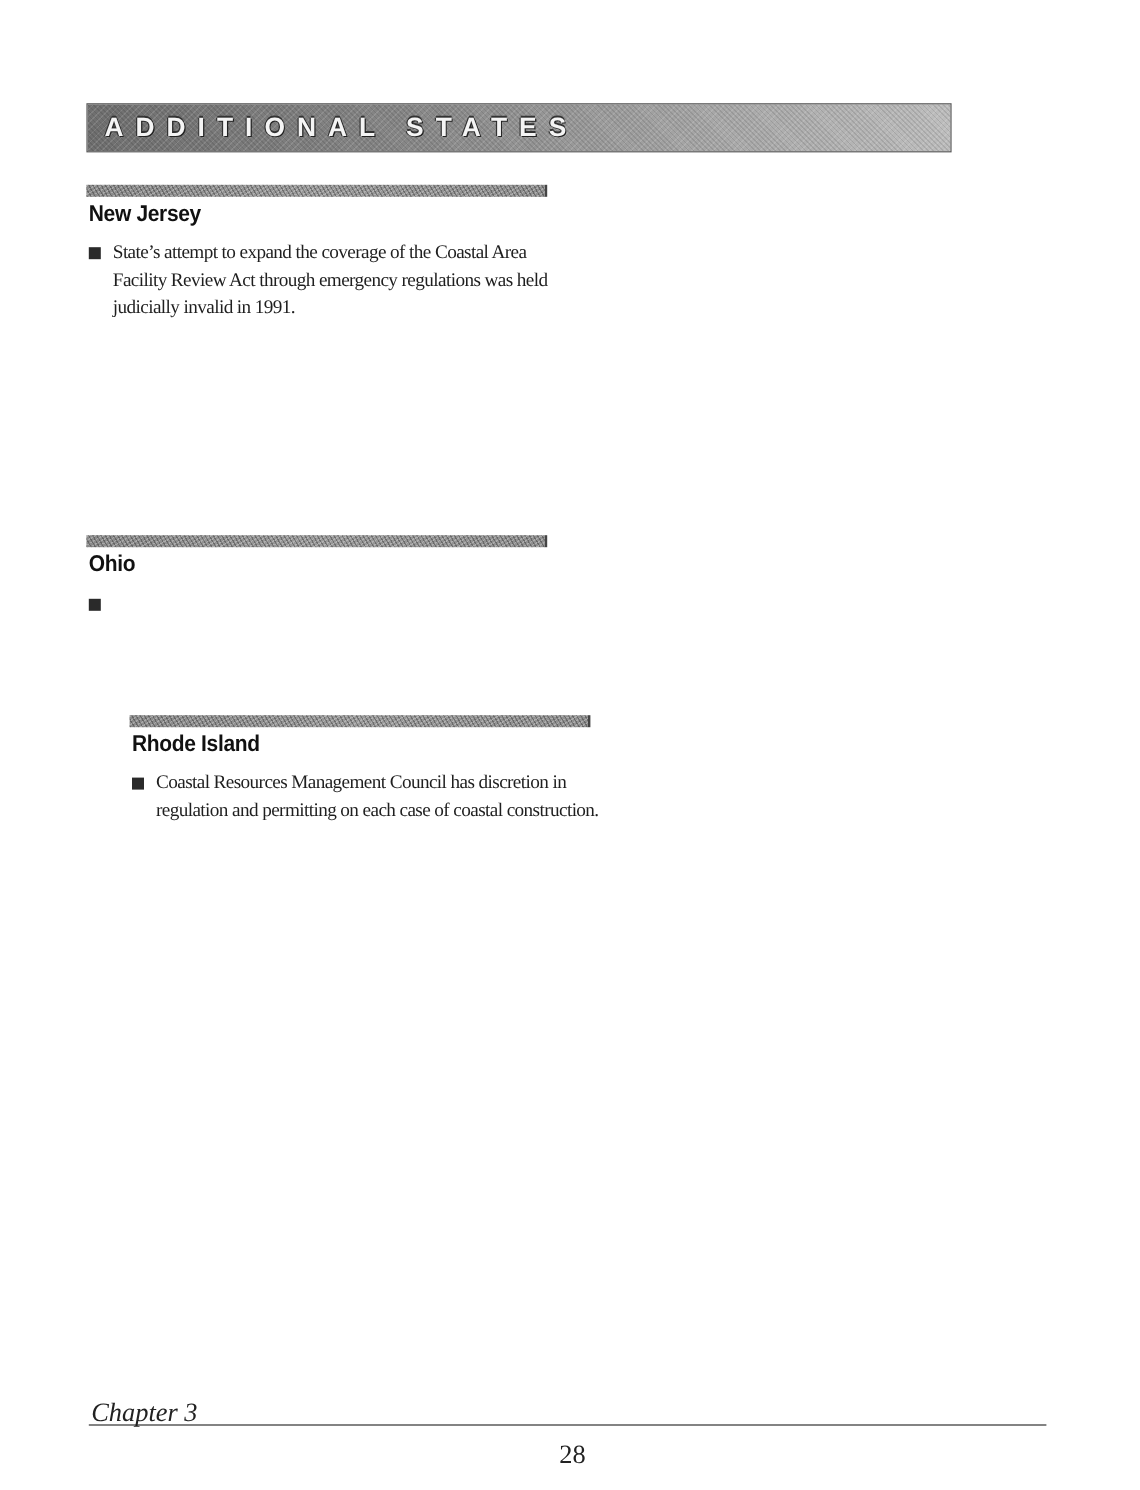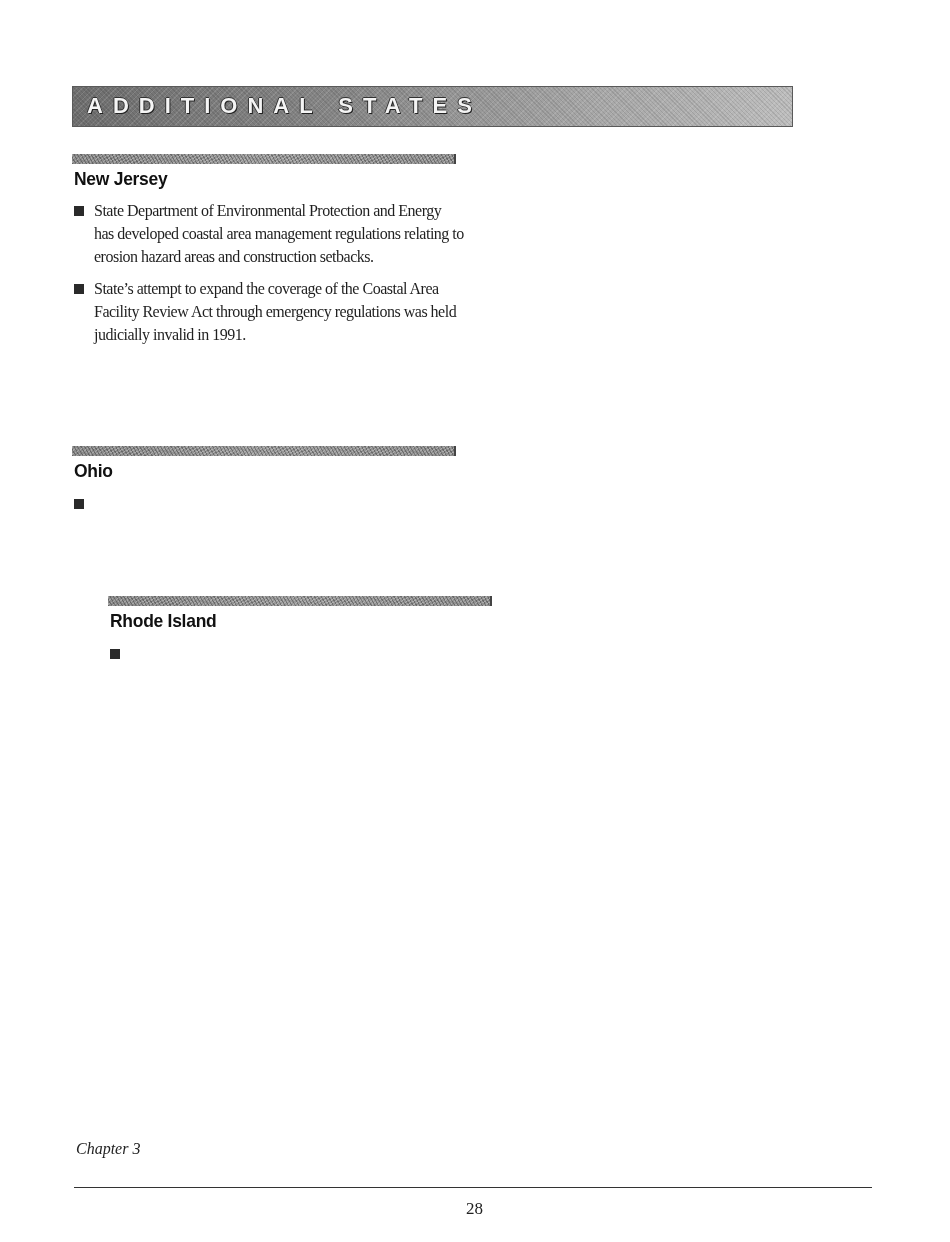--- a/index.html
+++ b/index.html
@@ -93,48 +93,44 @@
       position: absolute;
       left: 74px;
       top: 1187px;
       width: 798px;
       height: 0;
       border-top: 1.5px solid #333;
     }
     .footer-chapter {
       position: absolute;
       left: 76px;
-      top: 1140px;
+      top: 1164px;
       font-style: italic;
-      font-size: 16px;
+      font-size: 22px;
       color: #222;
     }
     .footer-page {
       position: absolute;
       left: 466px;
       top: 1199px;
-      font-size: 17px;
+      font-size: 22px;
       color: #222;
     }
   </style>
 </head>
 <body>
 
 <div class="banner">
   <div class="banner-title">ADDITIONAL STATES</div>
 </div>
 
 <div class="section" style="top:154px;">
   <div class="section-bar"></div>
   <div class="section-heading">New Jersey</div>
   <ul class="bullet-list">
-    <li class="bullet-item">
-      <span class="bullet-square"></span>
-      <span>State Department of Environmental Protection and Energy has developed coastal area management regulations relating to erosion hazard areas and construction setbacks.</span>
-    </li>
     <li class="bullet-item">
       <span class="bullet-square"></span>
       <span>State’s attempt to expand the coverage of the Coastal Area Facility Review Act through emergency regulations was held judicially invalid in 1991.</span>
     </li>
   </ul>
 </div>
 
 <div class="section" style="top:446px;">
   <div class="section-bar"></div>
   <div class="section-heading">Ohio</div>
@@ -144,19 +140,20 @@
     </li>
   </ul>
 </div>
 
 <div class="section" style="top:596px;margin-left:36px;">
   <div class="section-bar"></div>
   <div class="section-heading">Rhode Island</div>
   <ul class="bullet-list">
     <li class="bullet-item" style="width:378px;">
       <span class="bullet-square"></span>
+      <span>Coastal Resources Management Council has discretion in regulation and permitting on each case of coastal construction.</span>
     </li>
   </ul>
 </div>
 
 <div class="footer-rule"></div>
 <div class="footer-chapter">Chapter 3</div>
 <div class="footer-page">28</div>
 
 </body></html>

